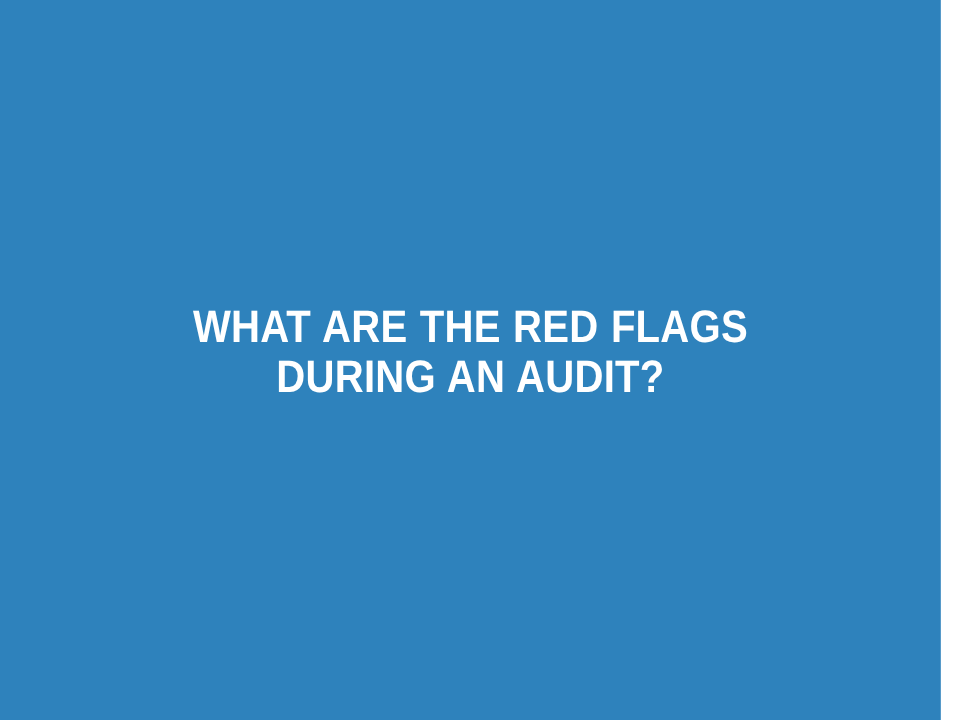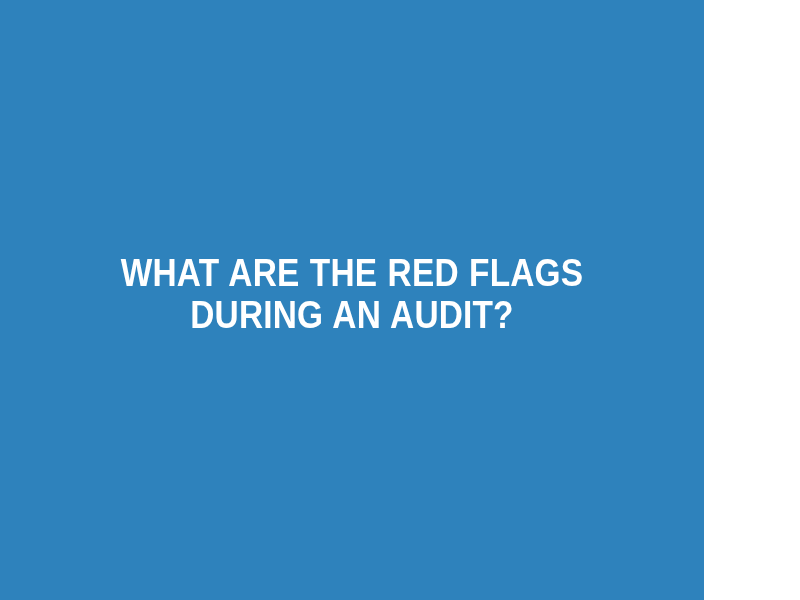--- a/index.html
+++ b/index.html
@@ -12,21 +12,21 @@
     width: 800px;
     height: 600px;
     overflow: hidden;
     font-family: "Liberation Sans", "DejaVu Sans", sans-serif;
   }
 
   
   .card {
     position: relative;
     box-sizing: border-box;
-    width: 704px;
+    width: 784px;
     height: 600px;
     background-color: #2e82bc;
     display: flex;
     align-items: flex-start;
     justify-content: center;
   }
 
   
   .title-block {
     position: absolute;

